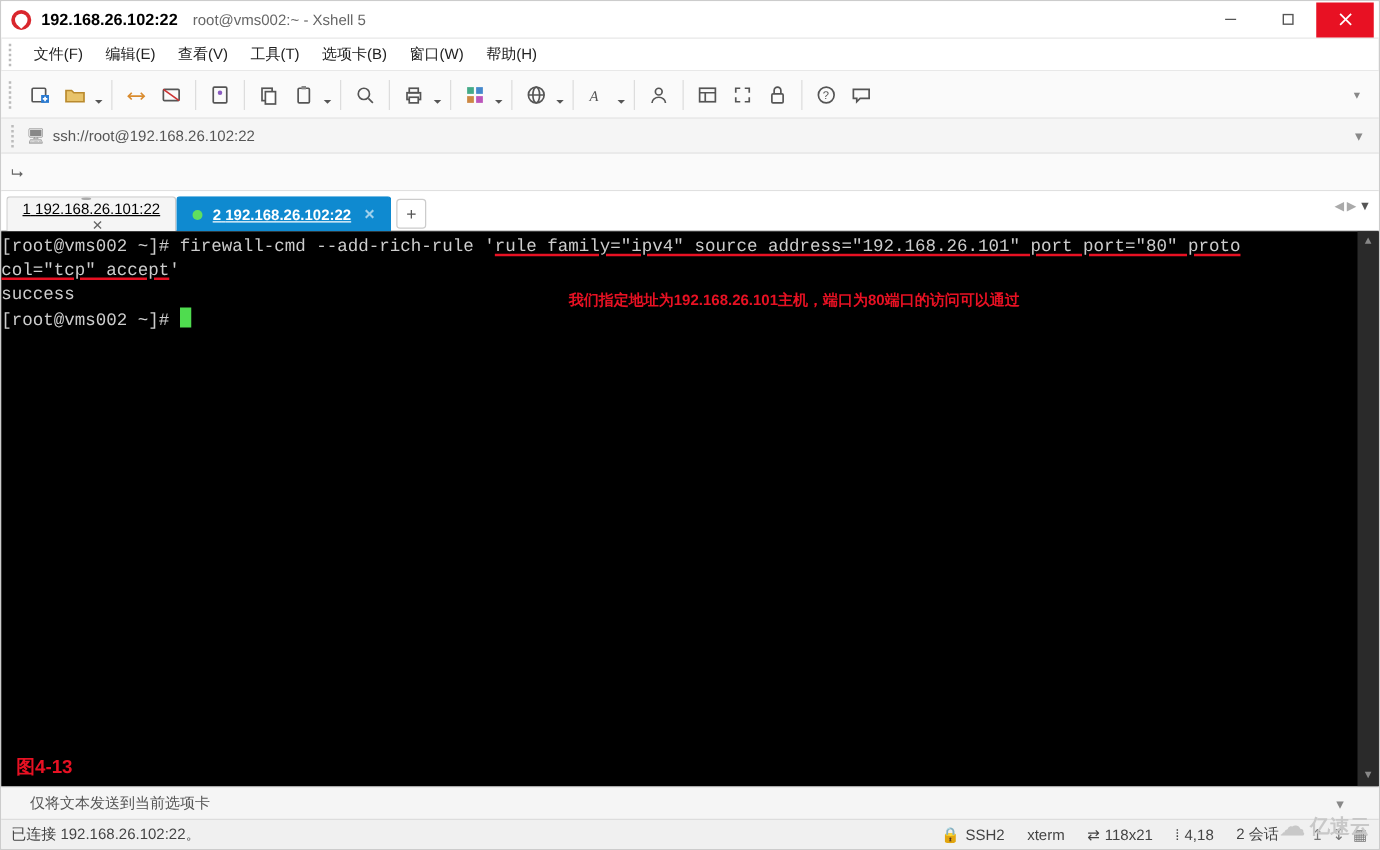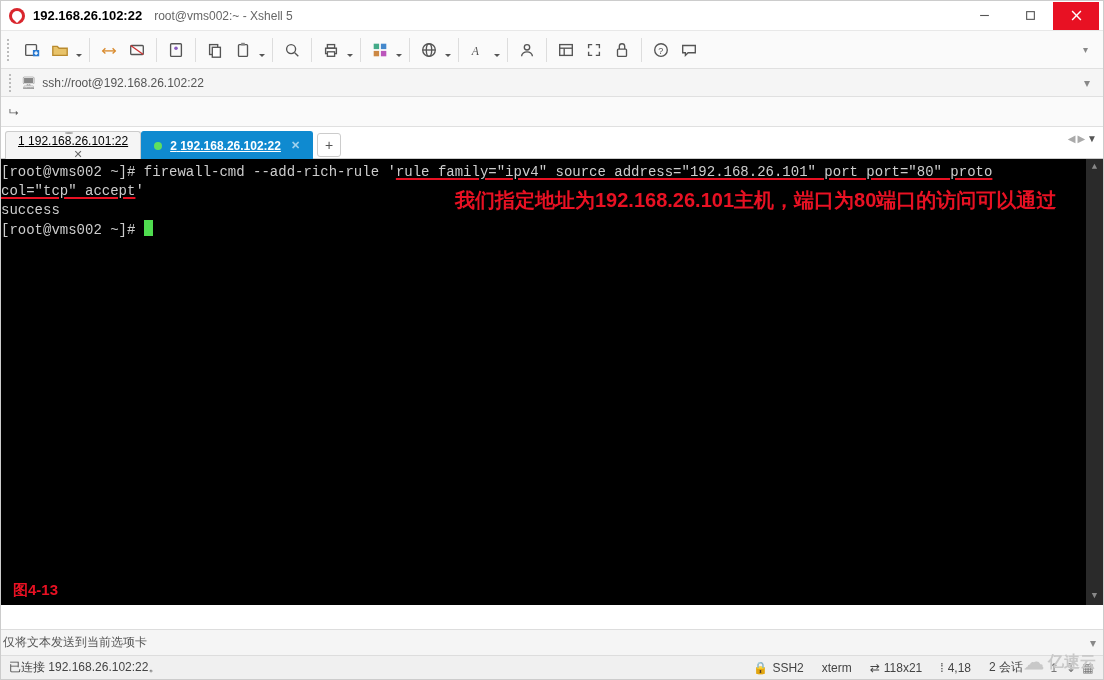--- a/index.html
+++ b/index.html
@@ -47,26 +47,26 @@
   .tab .close-x{ margin-left:10px; opacity:.6; font-size:11px;}
   .tab-add { width:24px; height:24px; border:1px solid #ccc; display:flex; align-items:center; justify-content:center; margin-left:4px; border-radius:3px; color:#555; font-size:14px; position:relative; top:-1px;}
   .tab-nav { position:absolute; right:6px; top:6px; display:flex; gap:2px; color:#aaa; align-items:center;}
   .tab-nav .tn{font-size:10px;}
   .tab-nav .tn.down{color:#555;}
   
   .terminal { flex: 1; background: #000; color: #ccc; font-family: "Consolas","Courier New",monospace; font-size: 14px; line-height: 19px; padding: 4px 0; position: relative; overflow:hidden;}
   .terminal .line{white-space:pre-wrap; word-break:break-all;}
   .ul-red{ text-decoration: underline; text-decoration-color:#e81123; text-decoration-thickness:2px; text-underline-offset:2px;}
   .cursor{ display:inline-block; width:9px; height:16px; background:#4fdc4f; vertical-align:-2px;}
-  .annot{ position:absolute; left:454px; top:32px; color:#e81123; font-family:"Microsoft YaHei",sans-serif; font-weight:bold; font-size:20px;}
+  .annot{ position:absolute; left:454px; top:46px; color:#e81123; font-family:"Microsoft YaHei",sans-serif; font-weight:bold; font-size:12px;}
   .figlabel{ position:absolute; left:12px; bottom:6px; color:#e81123; font-family:"Microsoft YaHei",sans-serif; font-weight:bold; font-size:15px;}
   .term-scroll{ position:absolute; right:0; top:0; bottom:0; width:17px; background:#2a2a2a; display:flex; flex-direction:column; align-items:center;}
   .term-scroll .arr{width:17px;height:17px; display:flex;align-items:center;justify-content:center;color:#888;font-size:9px;}
   
-  .footer1 { height: 26px; display:flex; align-items:center; padding:0 2px; background:#f5f5f5; border-top:1px solid #ddd; color:#555;margin-top:24px;}
+  .footer1 { height: 26px; display:flex; align-items:center; padding:0 23px; background:#f5f5f5; border-top:1px solid #ddd; color:#555;}
   .footer1 .caret-box{ margin-left:auto; width:16px; text-align:center; color:#888;}
   .statusbar { height: 24px; display:flex; align-items:center; padding:0 8px; background:#f0f0f0; border-top:1px solid #ddd; color:#444; gap:18px;}
   .statusbar .left{flex:0 0 auto;}
   .statusbar .spacer{flex:1;}
   .st-item{display:flex; align-items:center; gap:4px;}
   .st-icons{display:flex; gap:3px; margin-left:6px;}
   .sicon{width:14px;height:14px; display:flex;align-items:center;justify-content:center; color:#777;}
   
   .watermark{position:absolute; right:8px; bottom:6px; color:#c8c8c8; font-size:16px; font-weight:bold; display:flex; align-items:center; gap:4px;}
   .watermark .cloud{font-size:20px;}
@@ -95,20 +95,30 @@
         </div>
       <div class="win-btn close">
           <svg viewBox="0 0 10 10">
             <line x1="1" y1="1" x2="9" y2="9" stroke="currentColor" stroke-width="1.3"></line>
             <line x1="9" y1="1" x2="1" y2="9" stroke="currentColor" stroke-width="1.3"></line>
           </svg>
         </div>
     </div>
   </div>
 
+  <div class="menubar">
+    <div class="handle"></div>
+    <div class="menu-item">文件(F)</div>
+    <div class="menu-item">编辑(E)</div>
+    <div class="menu-item">查看(V)</div>
+    <div class="menu-item">工具(T)</div>
+    <div class="menu-item">选项卡(B)</div>
+    <div class="menu-item">窗口(W)</div>
+    <div class="menu-item">帮助(H)</div>
+  </div>
 
   <div class="toolbar">
     <div class="handle"></div>
     <div class="tb-btn">
         <svg class="ico" viewBox="0 0 20 20">
           <rect x="3" y="4" width="12" height="12" rx="1"></rect>
           <rect x="11" y="10" width="7" height="7" fill="#2a7ad1" stroke="none"></rect>
           <line x1="14.5" y1="11.5" x2="14.5" y2="15.5" stroke="#fff"></line>
           <line x1="12.5" y1="13.5" x2="16.5" y2="13.5" stroke="#fff"></line>
         </svg>

